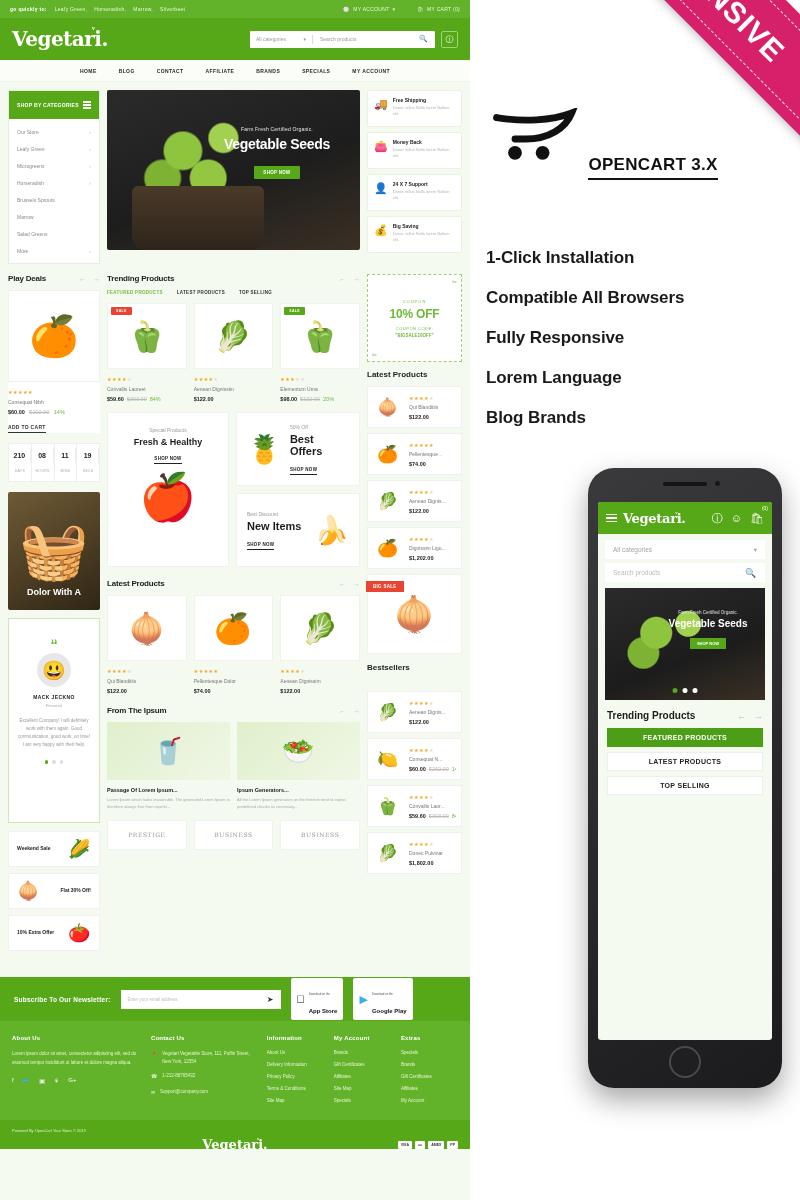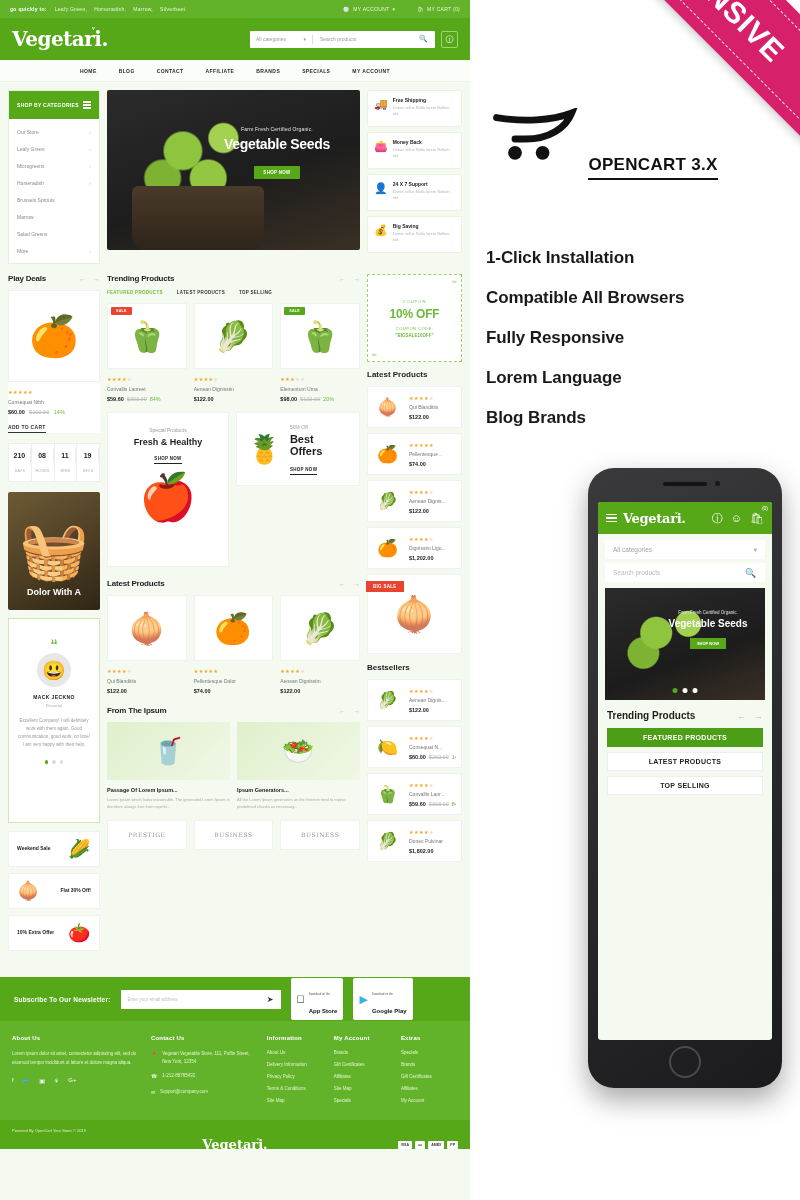--- a/index.html
+++ b/index.html
@@ -561,20 +561,26 @@
               <div class="shopnow">SHOP NOW</div>
               <div class="fr">🍎</div>
             </div>
             <div class="smcol">
               <div class="smbn">
                 <div class="fr">🍍</div>
                 <div><div class="s1">50% Off</div>
                 <div class="s2">Best Offers</div>
                 <div class="shopnow">SHOP NOW</div></div>
               </div>
+              <div class="smbn">
+                <div><div class="s1">Best Discount</div>
+                <div class="s2">New Items</div>
+                <div class="shopnow">SHOP NOW</div></div>
+                <div class="fr" style="margin-left:auto">🍌</div>
+              </div>
             </div>
           </div>
 
           <div class="sechead" style="margin-top:12px">
             <h3>Latest Products</h3>
             <div class="arrows">
                 <span>←</span>
                 <span>→</span>
               </div>
           </div>
@@ -671,21 +677,21 @@
                 </div>
             </div>
           </div>
 
           <div class="bigsale">
             <div class="ribbon">BIG SALE</div>
             <span>🧅</span>
           </div>
 
           <div class="bestsell">
-            <h3 style="font-size:8px;font-weight:bold;color:#1e1e1e;margin-bottom:7px">Bestsellers</h3>
+            <h3 style="font-size:8px;font-weight:bold;color:#1e1e1e;margin-bottom:19px">Bestsellers</h3>
             <div class="lpitem">
               <div class="im">🥬</div>
               <div class="tx">
                   <div class="stars" style="margin:0 0 3px"><span>★★★★</span><span class="off">★</span></div>
               <div class="pname">Aenean Dignis...</div>
               <div class="price"><span>$122.00</span></div>
                 </div>
             </div>
             <div class="lpitem">
               <div class="im">🍋</div>

